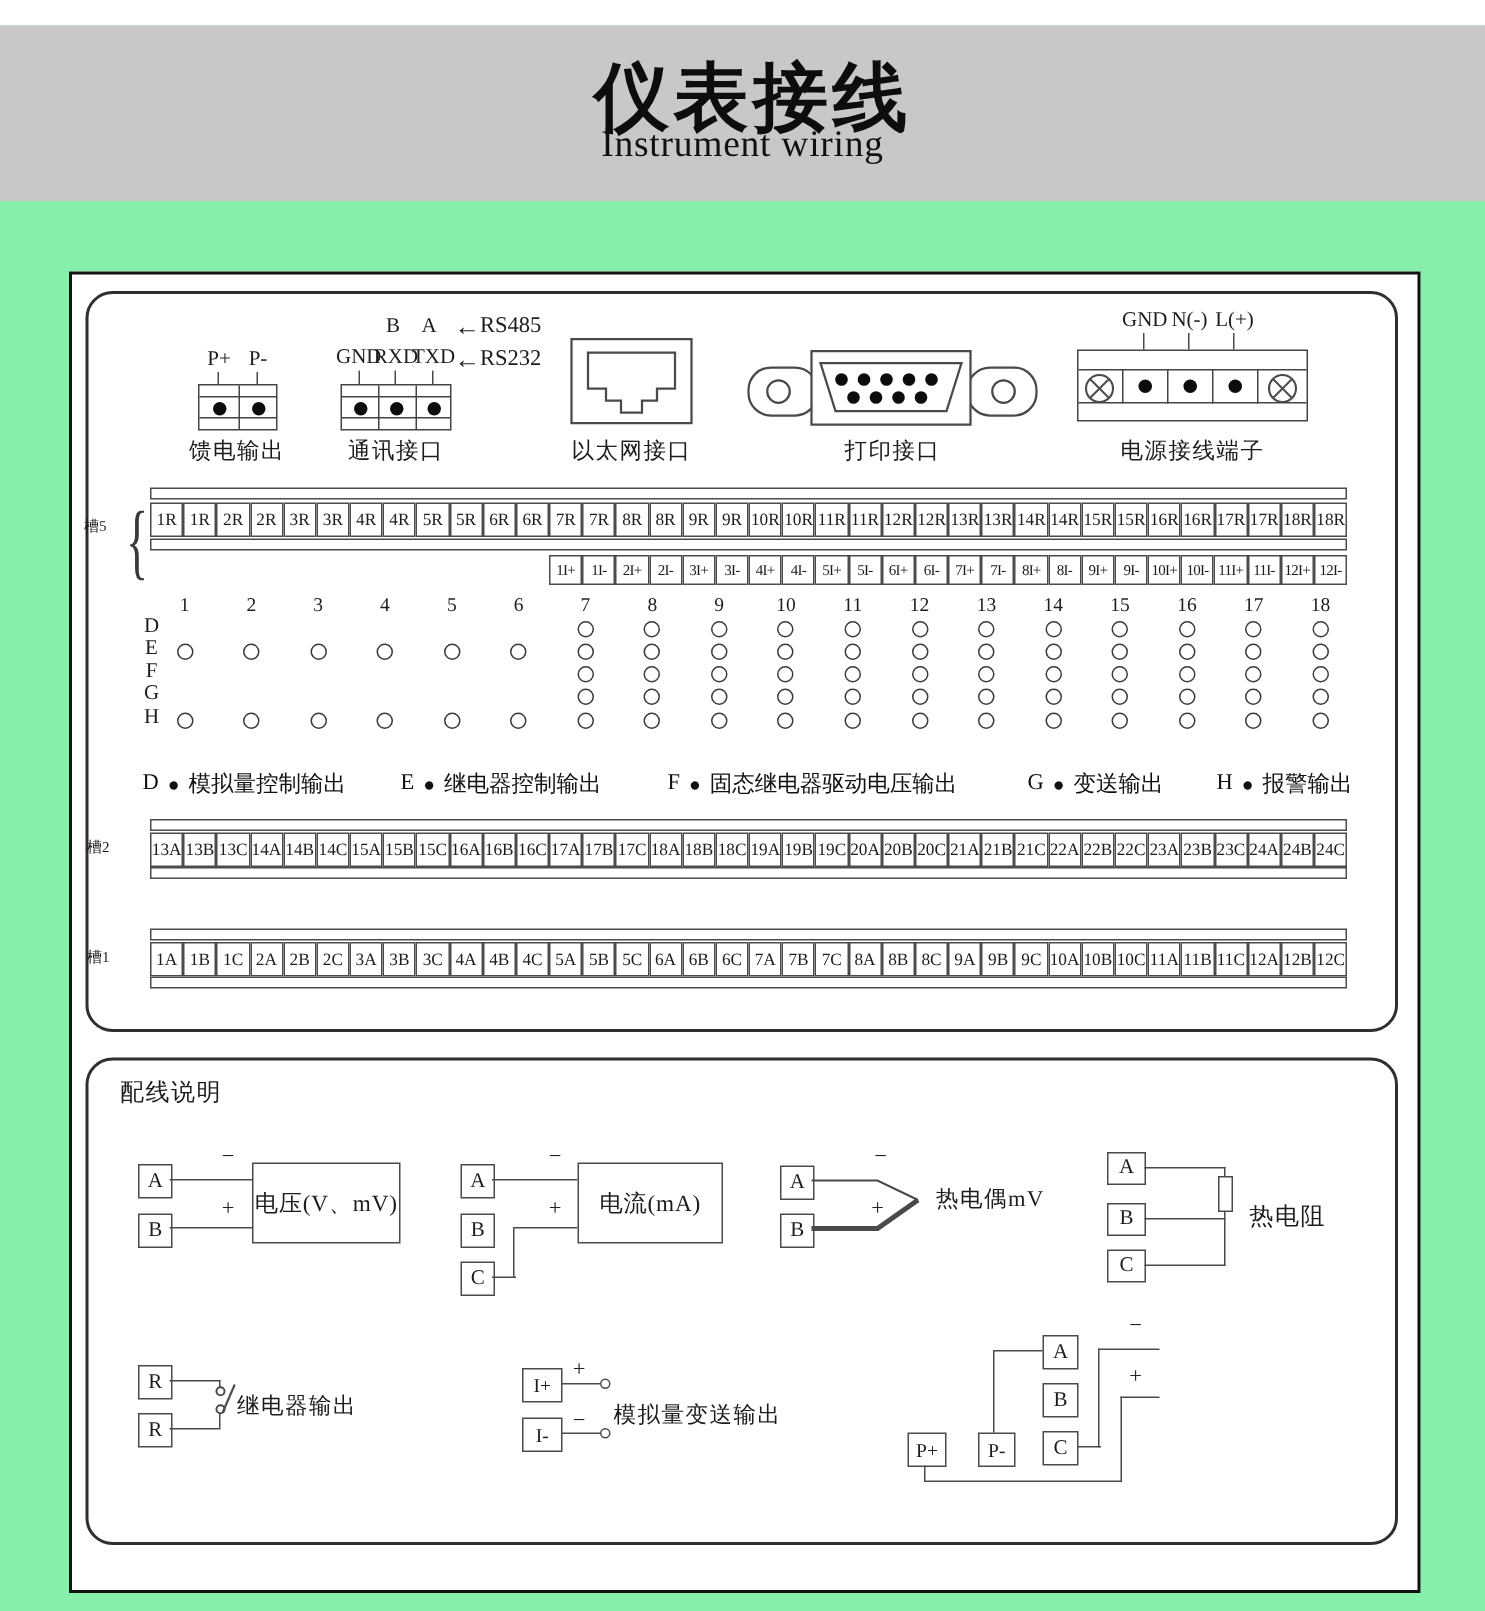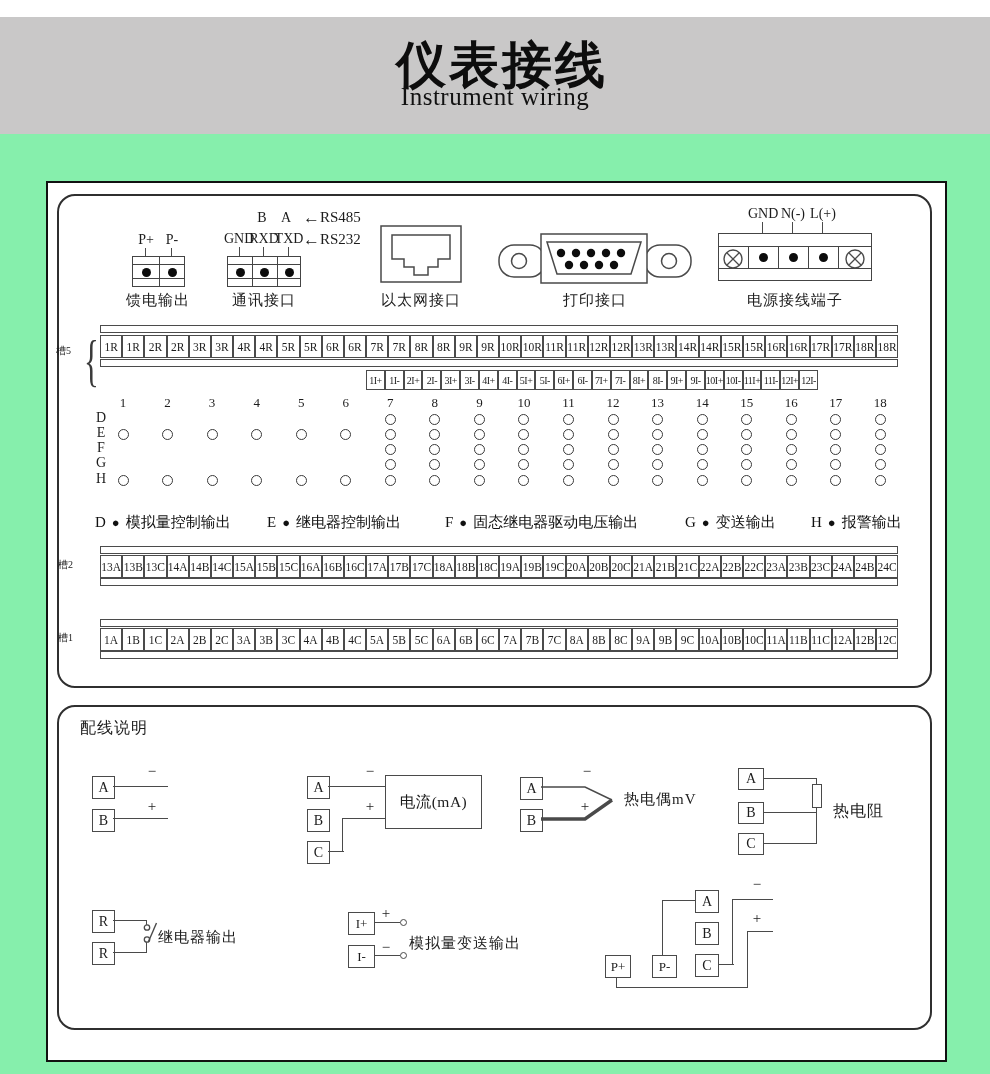--- a/index.html
+++ b/index.html
@@ -203,21 +203,21 @@
       <div class="tcell">15R</div>
       <div class="tcell">15R</div>
       <div class="tcell">16R</div>
       <div class="tcell">16R</div>
       <div class="tcell">17R</div>
       <div class="tcell">17R</div>
       <div class="tcell">18R</div>
       <div class="tcell">18R</div>
     </div>
   <div class="hbar" style="left:100px;top:359px;width:798px;"></div>
-  <div class="strip" id="slot5-i" style="left:366px;top:370px;width:452px;height:20px;">
+  <div class="strip" id="slot5-i" style="left:366px;top:370px;width:532px;height:20px;">
       <div class="tcell small">1I+</div>
       <div class="tcell small">1I-</div>
       <div class="tcell small">2I+</div>
       <div class="tcell small">2I-</div>
       <div class="tcell small">3I+</div>
       <div class="tcell small">3I-</div>
       <div class="tcell small">4I+</div>
       <div class="tcell small">4I-</div>
       <div class="tcell small">5I+</div>
       <div class="tcell small">5I-</div>
@@ -446,20 +446,21 @@
   <div class="hbar" style="left:100px;top:651px;width:798px;"></div>
 
   <div class="dlabel" style="left:80px;top:718px;font-size:16px;">配线说明</div>
 
   <div class="sq" style="left:92px;top:776px;">A</div>
   <div class="sq" style="left:92px;top:809px;">B</div>
   <i class="wh" style="left:113px;top:786px;width:55px"></i>
   <i class="wh" style="left:113px;top:818px;width:55px"></i>
   <span class="sign" style="left:145px;top:763px;">−</span>
   <span class="sign" style="left:145px;top:798px;">+</span>
+  <div class="wrect" style="left:168px;top:775px;width:99px;height:54px;">电压(V、mV)</div>
 
   <div class="sq" style="left:307px;top:776px;">A</div>
   <div class="sq" style="left:307px;top:809px;">B</div>
   <div class="sq" style="left:307px;top:841px;">C</div>
   <i class="wh" style="left:328px;top:786px;width:57px"></i>
   <i class="wh" style="left:328px;top:851px;width:16px"></i>
   <i class="wv" style="left:342px;top:818px;height:34px"></i>
   <i class="wh" style="left:342px;top:818px;width:43px"></i>
   <span class="sign" style="left:363px;top:763px;">−</span>
   <span class="sign" style="left:363px;top:798px;">+</span>

